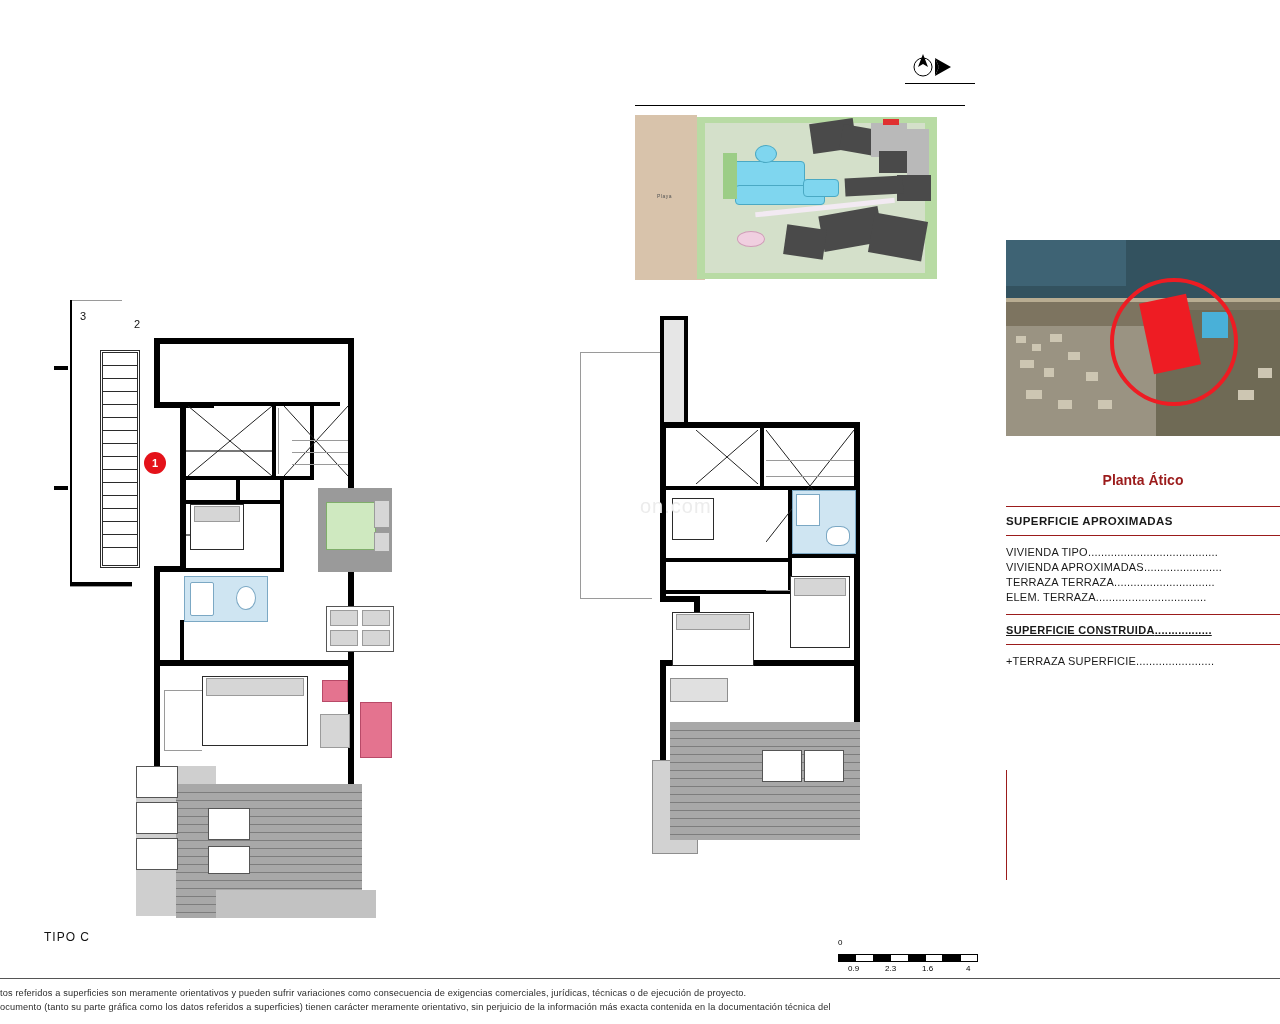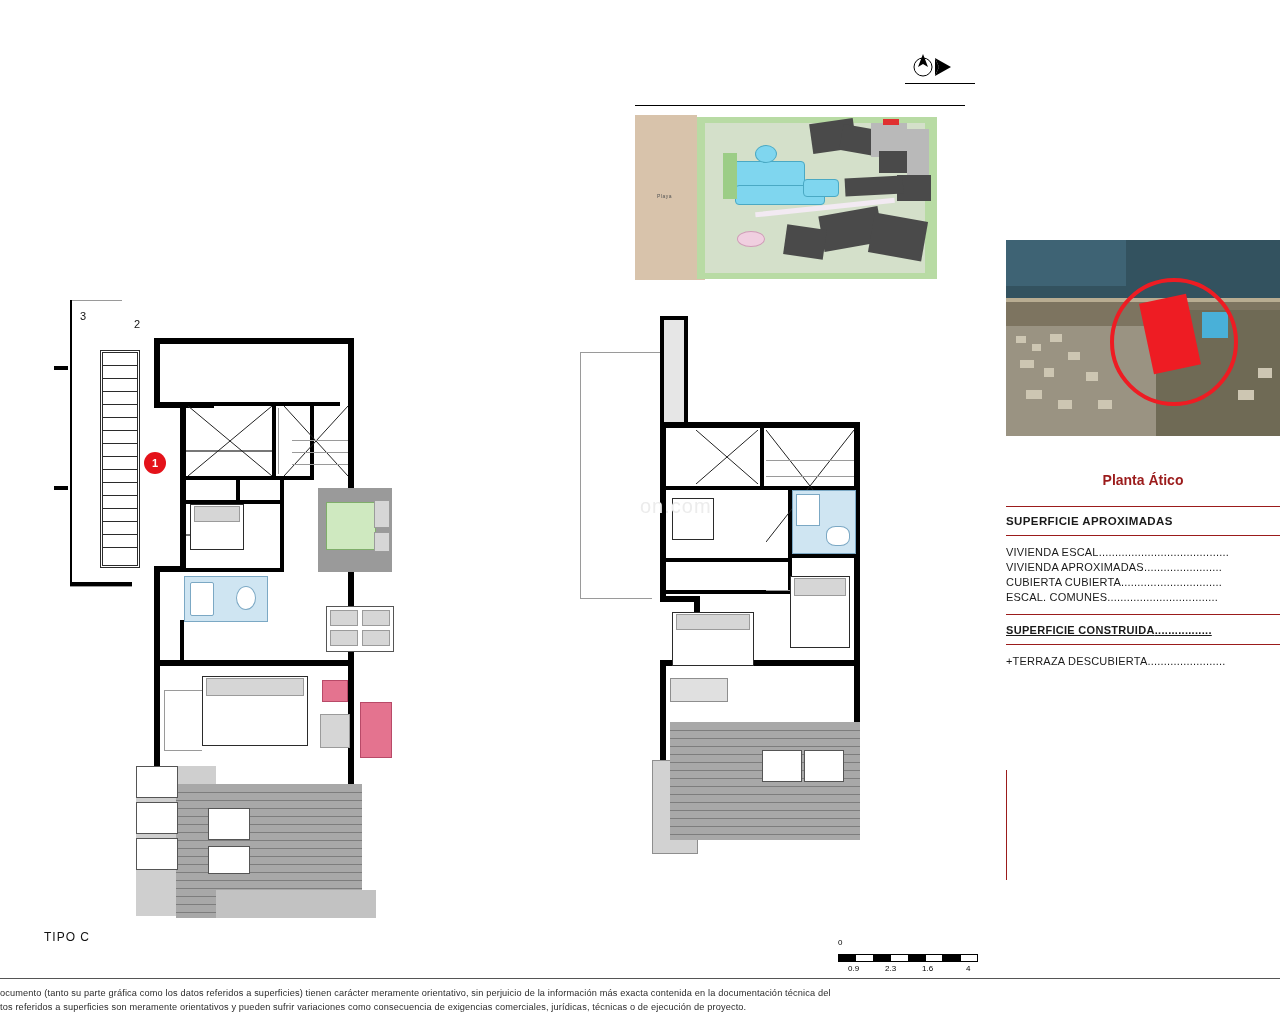--- a/index.html
+++ b/index.html
@@ -373,43 +373,43 @@
 
     <div style="height:18px;"></div>
     <div class="rule"></div>
     <div style="height:8px;"></div>
     <div class="tb-heading">SUPERFICIE APROXIMADAS</div>
     <div style="height:8px;"></div>
     <div class="rule"></div>
     <div style="height:9px;"></div>
 
     <div class="tb-row">
-      <span>VIVIENDA ESCAL</span><span>........................................</span>
+      <span>VIVIENDA TIPO</span><span>........................................</span>
     </div>
     <div class="tb-row">
       <span>VIVIENDA APROXIMADAS</span><span>........................</span>
     </div>
     <div class="tb-row">
-      <span>CUBIERTA CUBIERTA</span><span>...............................</span>
+      <span>TERRAZA TERRAZA</span><span>...............................</span>
     </div>
     <div class="tb-row">
-      <span>ESCAL. COMUNES</span><span>..................................</span>
+      <span>ELEM. TERRAZA</span><span>..................................</span>
     </div>
 
     <div style="height:9px;"></div>
     <div class="rule"></div>
     <div style="height:9px;"></div>
     <div class="tb-strong">
       <span>SUPERFICIE CONSTRUIDA</span><span>.................</span>
     </div>
     <div style="height:8px;"></div>
     <div class="rule"></div>
     <div style="height:9px;"></div>
     <div class="tb-row">
-      <span>+TERRAZA DESCUBIERTA</span><span>........................</span>
+      <span>+TERRAZA SUPERFICIE</span><span>........................</span>
     </div>
   </div>
   <div class="vline"></div>
 
   <div class="scalebar">
     <div class="sb-tick" style="left:0;top:-12px;">0</div>
     <div class="sb-bar" style="margin-top:4px;">
       <div class="fill"></div>
         <div></div>
         <div class="fill"></div>
@@ -422,17 +422,17 @@
     <div style="position:relative;height:12px;">
       <div class="sb-tick" style="left:10px;top:2px;">0.9</div>
       <div class="sb-tick" style="left:47px;top:2px;">2.3</div>
       <div class="sb-tick" style="left:84px;top:2px;">1.6</div>
       <div class="sb-tick" style="left:128px;top:2px;">4</div>
     </div>
   </div>
 
   <div class="topline"></div>
   <div class="footer">
+    <div class="fline" style="padding-left:0px;">tos referidos a superficies son meramente orientativos y pueden sufrir variaciones como consecuencia de exigencias comerciales, jurídicas, técnicas o de ejecución de proyecto.</div>
     <div class="fline" style="padding-left:0px;">ocumento (tanto su parte gráfica como los datos referidos a superficies) tienen carácter meramente orientativo, sin perjuicio de la información más exacta contenida en la documentación técnica del</div>
-    <div class="fline" style="padding-left:0px;">tos referidos a superficies son meramente orientativos y pueden sufrir variaciones como consecuencia de exigencias comerciales, jurídicas, técnicas o de ejecución de proyecto.</div>
   </div>
 
 </div>
 
 </body></html>

